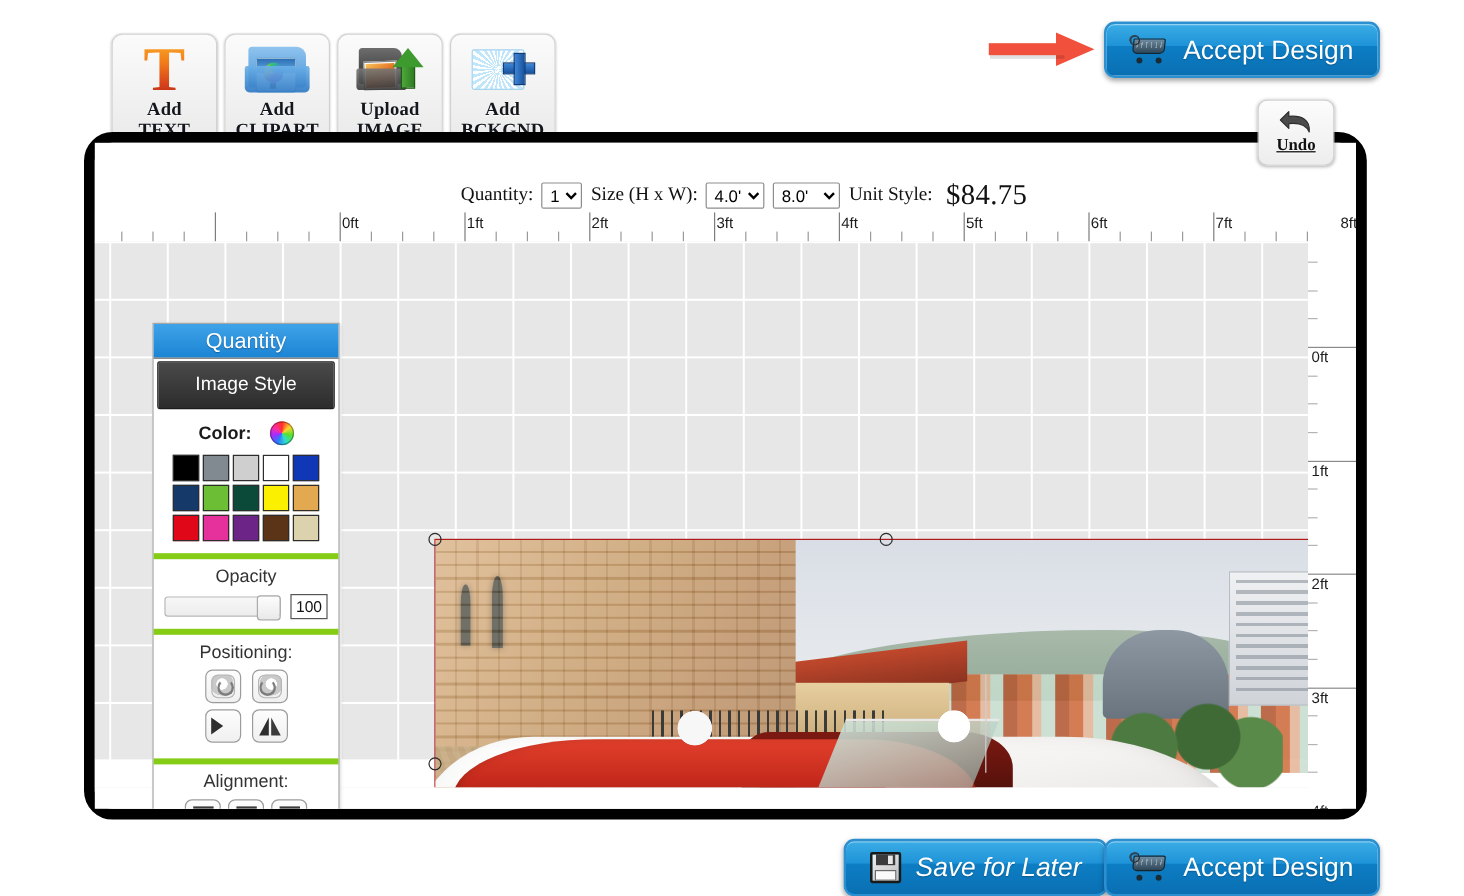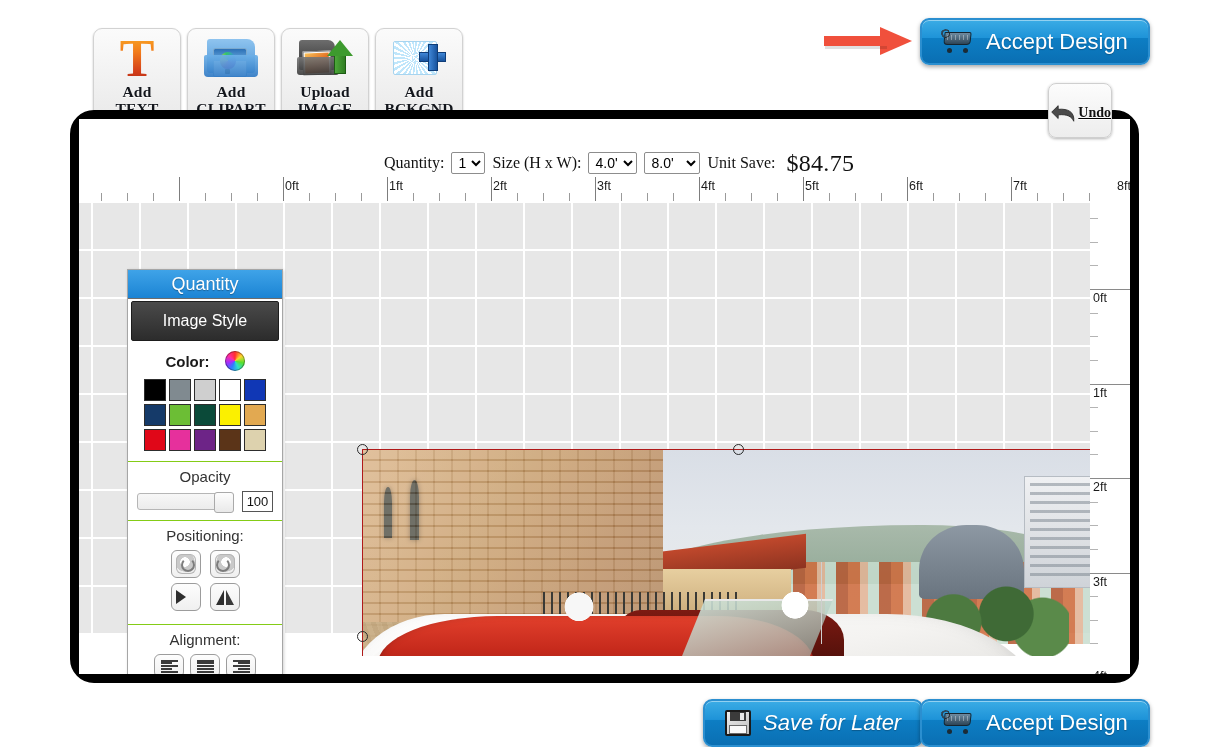--- a/index.html
+++ b/index.html
@@ -159,21 +159,21 @@
   .floppy .top { position:absolute; left:5px; top:2px; width:16px; height:9px; background:#3b3b3b; }
   .floppy .top i { position:absolute; right:2px; top:1px; width:4px; height:7px; background:#e8e8e8; display:block; }
   .floppy .bot { position:absolute; left:4px; bottom:2px; width:18px; height:9px; background:#fafafa; border:1px solid #6a6a6a; }
 
   
   #undo {
     position:absolute; left:1048px; top:83px; width:64px; height:55px;
     background: linear-gradient(180deg,#fcfcfc,#ededed);
     border:1px solid #cfcfcf; border-radius:8px;
     box-shadow: 0 1px 3px rgba(0,0,0,.3);
-    display:flex; flex-direction:row; align-items:center; justify-content:flex-start;
+    display:flex; flex-direction:column; align-items:center; justify-content:flex-start;
     padding-top:4px; cursor:pointer; z-index: 30; text-decoration: underline;
   }
   #undo .lbl { font-family:"Liberation Serif", serif; font-weight:bold; font-size:14px; color:#111; text-shadow:0 1px 0 #fff; }
 
   
   #frame {
     position:absolute; left:70px; top:110px; width:1069px; height:573px;
     border: 9px solid #000; border-radius: 24px;
     background: #ffffff;
   }
@@ -369,21 +369,21 @@
     height:29px; background: linear-gradient(180deg,#3fa3e8,#1b84d4);
     color:#fff; font-size:18px; display:flex; align-items:center; justify-content:center;
     border-bottom:1px solid #6d6d6d; cursor:pointer;
     text-shadow: 0 1px 1px rgba(0,0,0,.3);
   }
   #panel .tab-imgstyle {
     margin:2px 3px; height:40px; background: linear-gradient(180deg,#4a4a4a,#2c2c2c);
     color:#fff; font-size:16px; display:flex; align-items:center; justify-content:center;
     border:1px solid #1d1d1d; border-radius:2px; cursor:pointer;
   }
-  .sect { border-top:1px solid #84cc16; padding:6px 0 8px; }
+  .sect { border-top:5px solid #84cc16; padding:6px 0 8px; }
   .sect-title {
     font-size:15px; font-weight:bold; color:#222; text-align:center; margin-bottom:6px;
   }
   .sect-title.plain { font-weight:normal; font-size:15px; color:#333; }
   #colorrow { display:flex; align-items:center; justify-content:center; gap:15px; margin:10px 0 8px; }
   #colorrow .lab { font-size:15px; font-weight:bold; color:#1a1a1a; }
   .wheel {
     width:20px; height:20px; border-radius:50%; cursor:pointer;
     background: conic-gradient(#ff2d2d,#ffd52d,#58e02d,#2de0c8,#2d7bff,#a32dff,#ff2d9e,#ff2d2d);
     box-shadow: inset 0 0 0 1px rgba(0,0,0,.35);
@@ -542,21 +542,21 @@
 
   <div id="frame">
     <div id="editor">
 
       <div id="optbar">
         <span class="lbl">Quantity:</span>
         <select id="sel-qty"><option value="1">1</option><option value="2">2</option><option value="3">3</option><option value="4">4</option><option value="5">5</option></select>
         <span class="lbl">Size (H x W):</span>
         <select id="sel-h"><option value="2.0'">2.0'</option><option value="3.0'">3.0'</option><option value="4.0'" selected="">4.0'</option><option value="5.0'">5.0'</option></select>
         <select id="sel-w"><option value="4.0'">4.0'</option><option value="6.0'">6.0'</option><option value="8.0'" selected="">8.0'</option><option value="10.0'">10.0'</option></select>
-        <span class="lbl">Unit Save:</span>
+        <span class="lbl">Unit Style:</span>
         <span class="price">$84.75</span>
       </div>
 
       <div id="canvas">
         <div class="white-bottom"></div>
 
         <div id="placed">
           <div class="photo-wrap">
             <div class="sky"></div>
             <div class="hills"></div>

